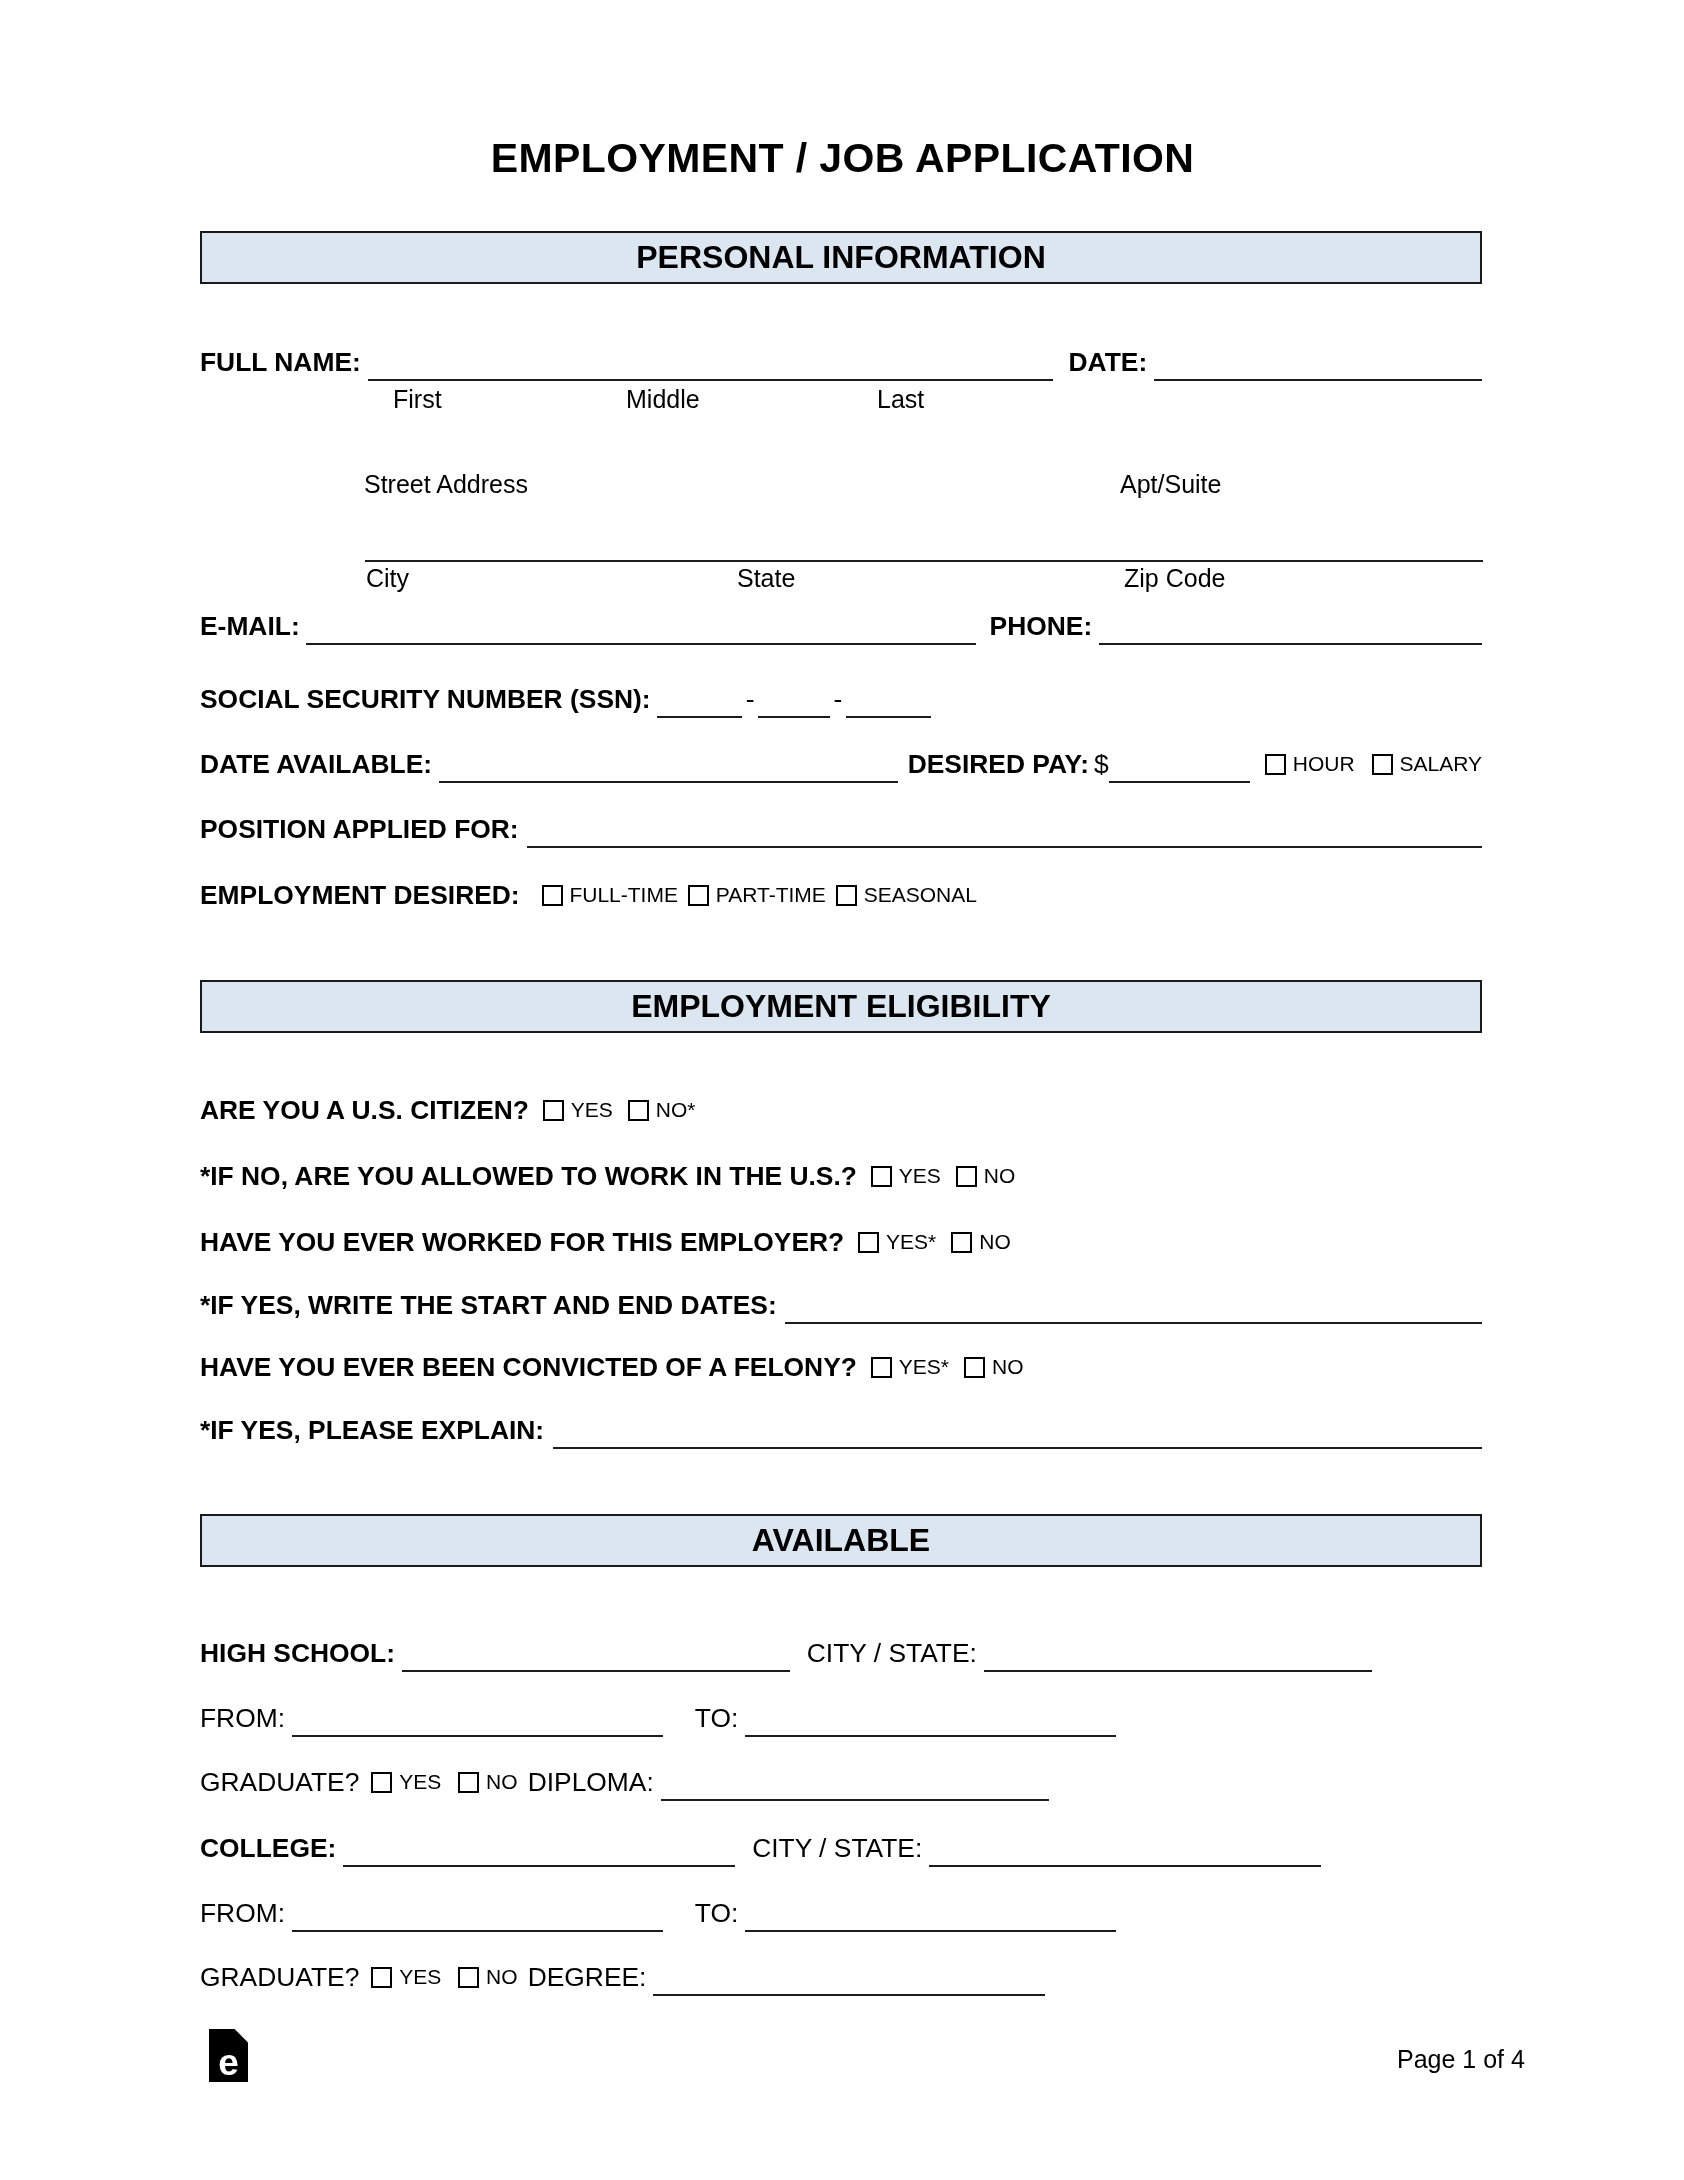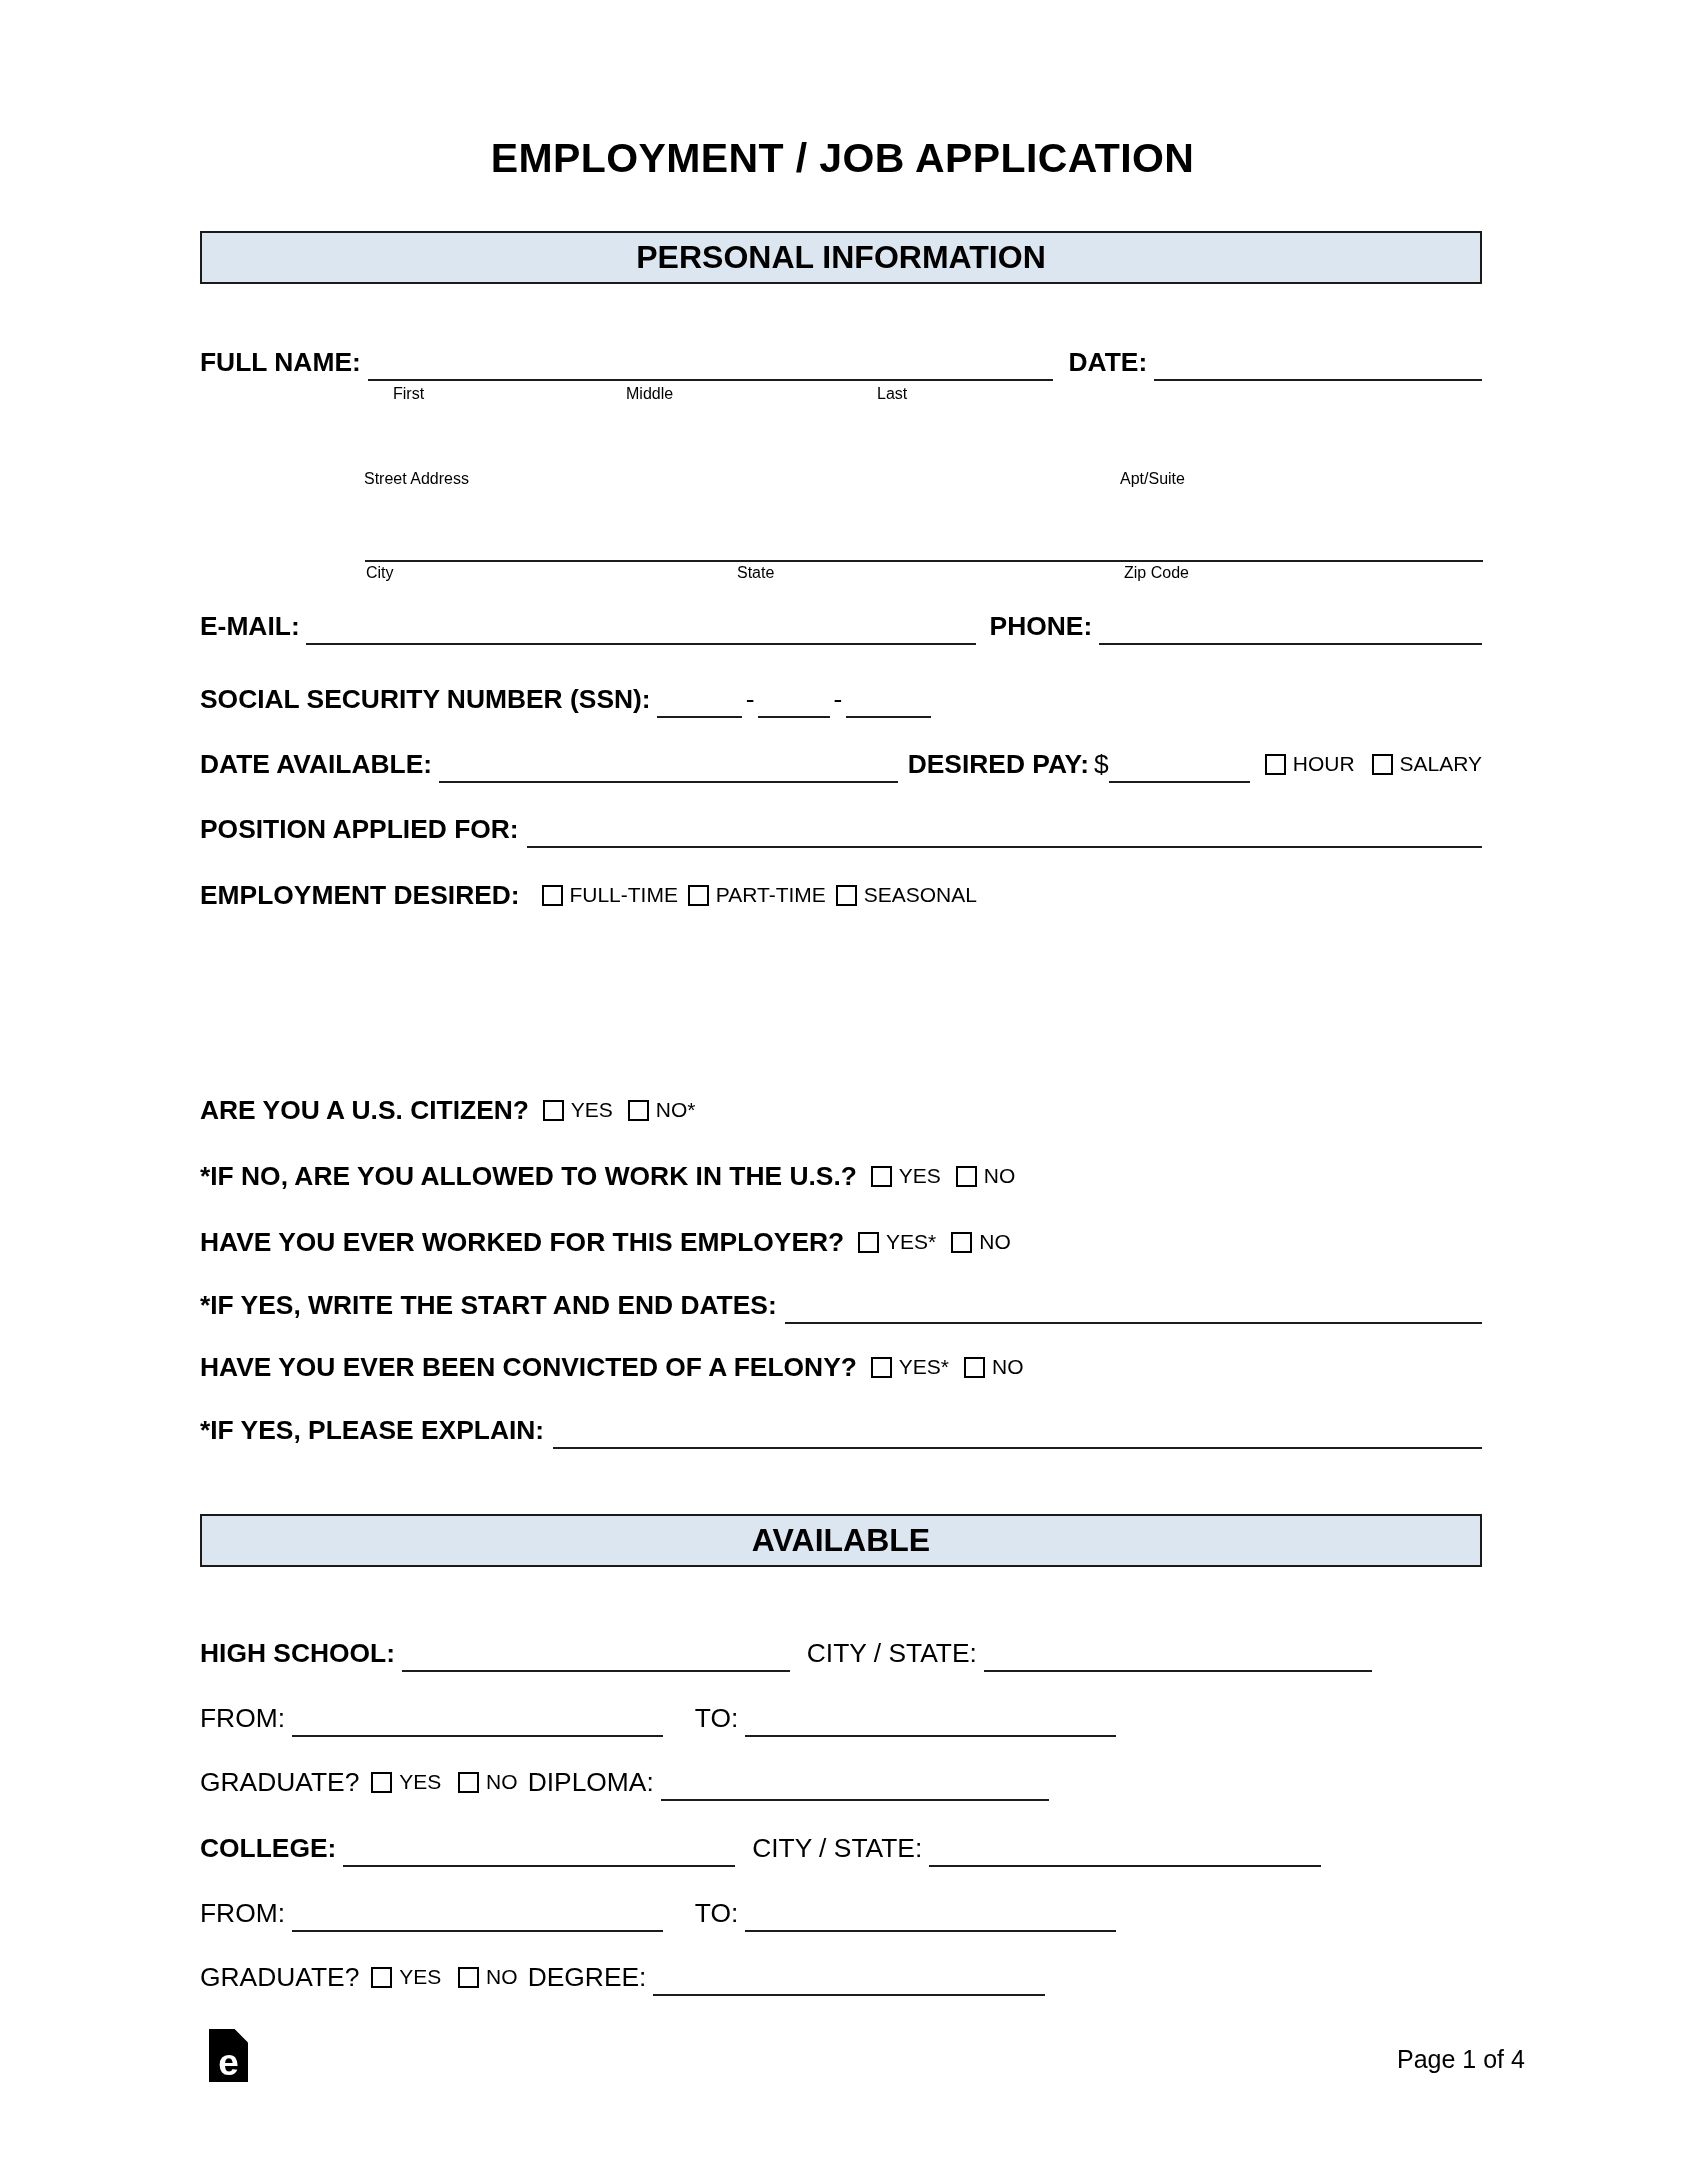--- a/index.html
+++ b/index.html
@@ -32,21 +32,21 @@
   }
   .grow { flex:1 1 auto; }
   .cb {
     display:inline-block; width:21px; height:21px; box-sizing:border-box;
     border:2.6px solid #000; background:#fff; margin-bottom:7.7px; flex:0 0 auto;
   }
   .cbl { font-size:21px; line-height:39px; font-weight:normal; }
   .dash { line-height:37px; font-weight:normal; padding:0 3.4px; }
   .subrow {
     position:absolute; left:200px; width:1282px; height:25.6px;
-    font-size:16px; font-weight:normal;
+    font-size:25px; font-weight:normal;
   }
   .sub { position:absolute; top:0; }
   .ml6{margin-left:5.1px}.ml8{margin-left:6.8px}.ml10{margin-left:8.5px}
   .ml12{margin-left:10.2px}.ml14{margin-left:12px}.ml16{margin-left:14px}
   .ml18{margin-left:15.3px}.ml20{margin-left:17px}.ml22{margin-left:10px}
   .ml26{margin-left:22px}.ml38{margin-left:32px}
   .w85{width:72px}.w100{width:85px}.w165{width:141px}.w385{width:328px}
   .w435{width:371px}.w450{width:383px}.w455{width:388px}.w460{width:392px}
   .logo { position:absolute; left:209px; top:2029px; width:39px; height:53px; }
   .logo-body {
@@ -138,20 +138,23 @@
   <div class="row" style="top:877px">
     <span class="lb">EMPLOYMENT DESIRED:</span>
     <span class="cb ml26"></span>
     <span class="cbl ml8">FULL-TIME</span>
     <span class="cb ml22"></span>
     <span class="cbl ml8">PART-TIME</span>
     <span class="cb ml22"></span>
     <span class="cbl ml8">SEASONAL</span>
   </div>
 
+  <div class="sec-header" style="top:980px">
+    <span>EMPLOYMENT ELIGIBILITY</span>
+  </div>
 
   <div class="row" style="top:1092px">
     <span class="lb">ARE YOU A U.S. CITIZEN?</span>
     <span class="cb ml16"></span>
     <span class="cbl ml8">YES</span>
     <span class="cb ml18"></span>
     <span class="cbl ml8">NO*</span>
   </div>
 
   <div class="row" style="top:1158px">

